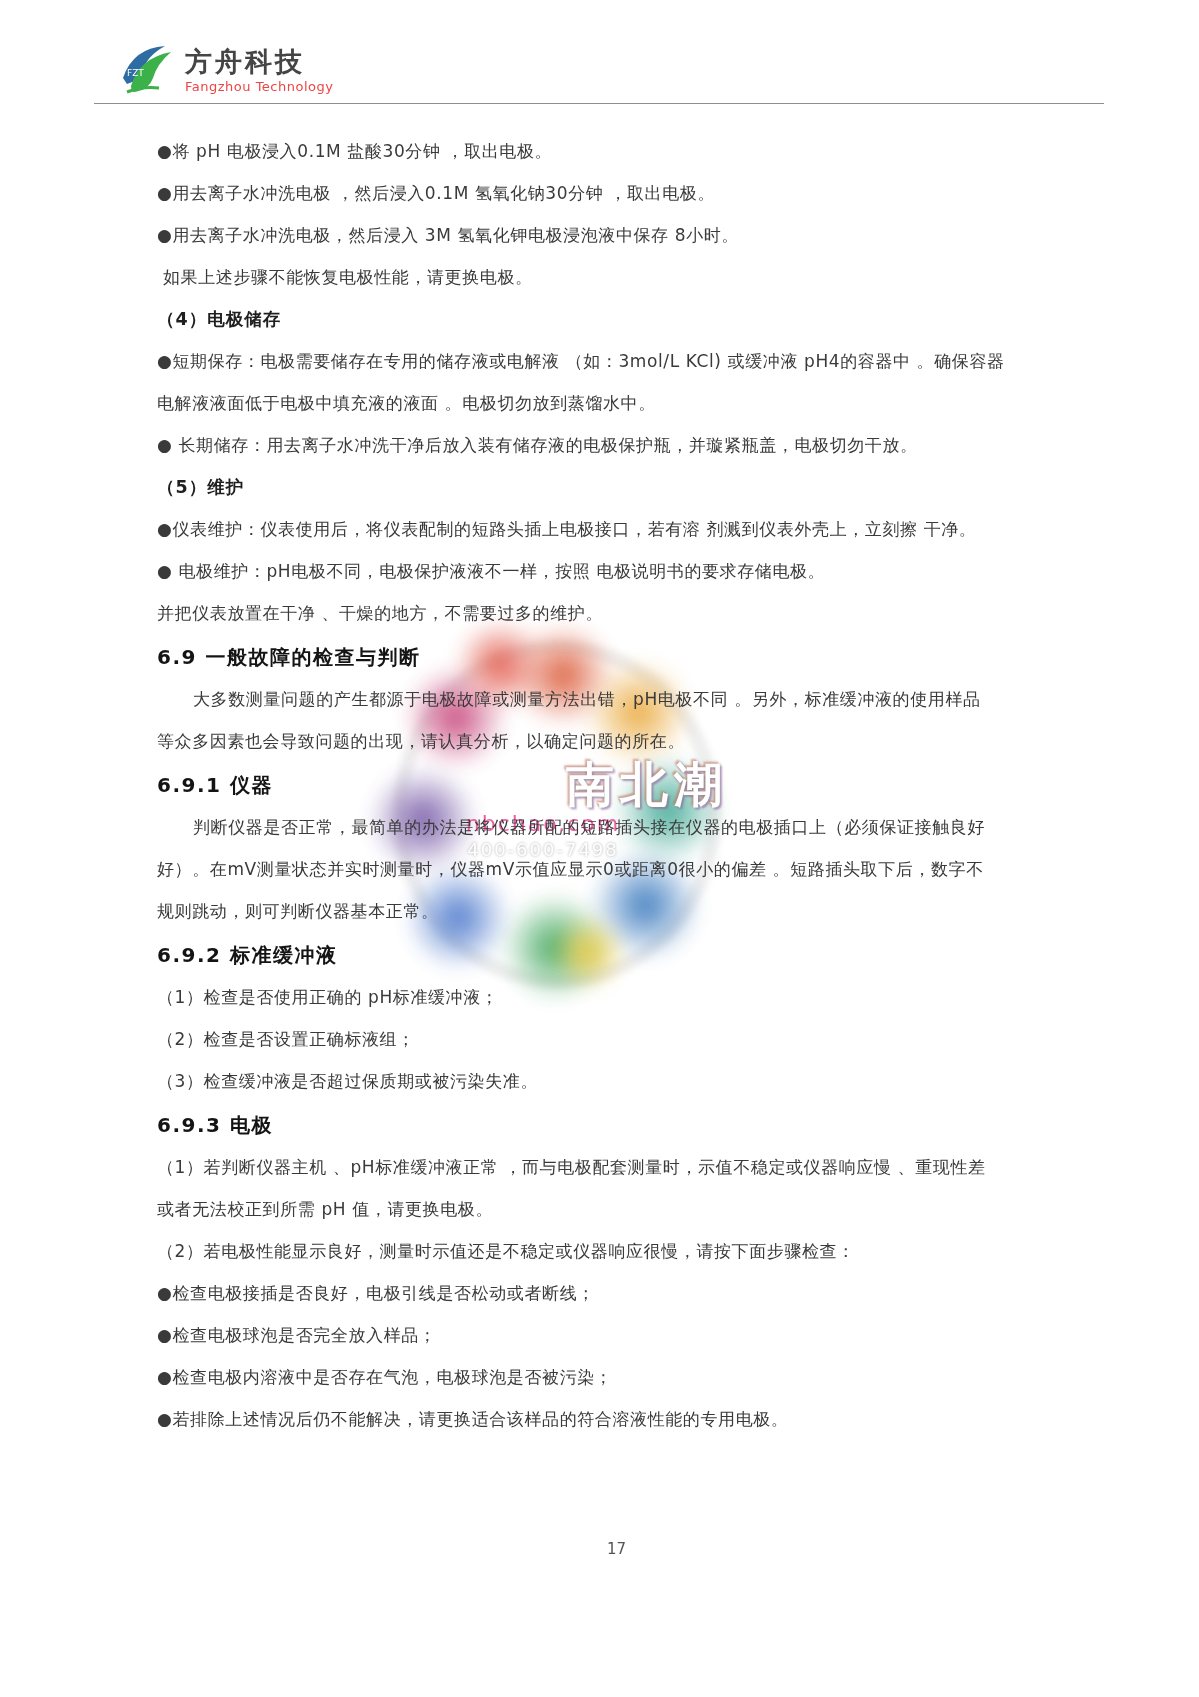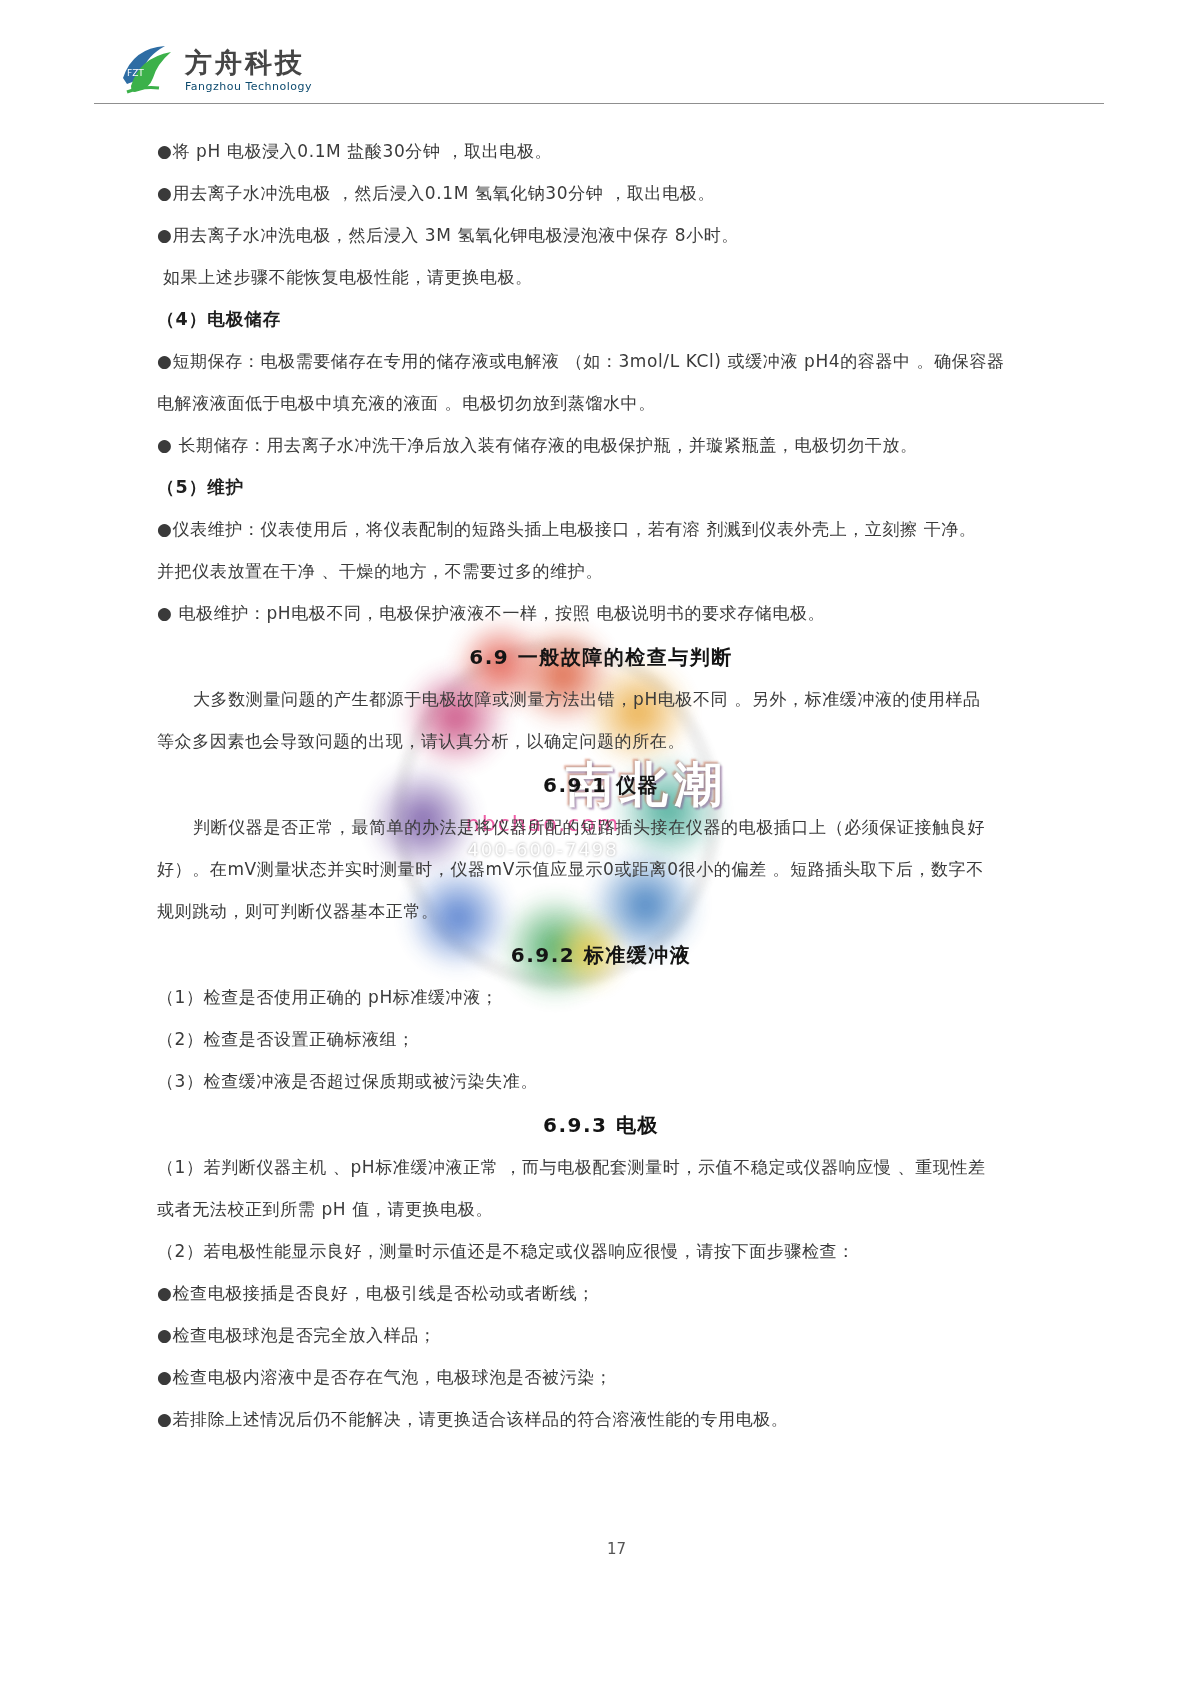--- a/index.html
+++ b/index.html
@@ -12,41 +12,41 @@
     font-family:"DejaVu Sans","Liberation Sans",sans-serif;
     color:#3a3a3a;
     padding-left:34px;
   }
 
   
   .header { position:absolute; left:113px; top:40px; display:flex; align-items:center; z-index:2; }
   .logo-svg { width:64px; height:60px; display:block; }
   .logo-text { margin-left:8px; }
   .logo-title { font-size:27px; font-weight:bold; color:#454545; letter-spacing:3px; line-height:30px; }
-  .logo-sub { font-size:11px; color:#0c4a6e; letter-spacing:0.5px; margin-top:2px; }
+  .logo-sub { font-size:13px; color:#ef4444; letter-spacing:0.5px; margin-top:2px; }
   .header-rule { position:absolute; left:94px; top:103px; width:1010px; height:1px; background:#8f8f8f; z-index:2; }
 
   
   .watermark { position:absolute; left:358px; top:615px; width:370px; height:400px; z-index:0; opacity:0.88; }
   .wm-blob { position:absolute; border-radius:50%; filter:blur(9px); }
   .wm-ringline { position:absolute; left:35px; top:25px; width:300px; height:320px; border-radius:50%;
                  border:14px solid rgba(150,150,150,0.18); filter:blur(3px); }
   .wm-title { position:absolute; left:0; top:138px; width:100%; text-align:right;
               font-size:48px; font-weight:bold; color:#ffffff; letter-spacing:6px;
               text-shadow:0 0 3px #888, 2px 2px 2px rgba(120,60,140,0.55), -2px -2px 2px rgba(210,80,40,0.5); }
   .wm-domain { position:absolute; left:0; top:196px; width:100%; text-align:center;
                font-size:22px; color:#ec4899; letter-spacing:2px; }
   .wm-phone { position:absolute; left:0; top:224px; width:100%; text-align:center;
               font-size:18px; color:#ffffff; letter-spacing:2px; text-shadow:0 0 3px #999; }
 
   
   .content { position:absolute; left:157px; top:140px; width:888px; z-index:1; }
   p.b   { font-size:17px; line-height:22px; margin:0 0 20px 0; letter-spacing:0.6px; color:#3a3a3a; }
   p.h4  { font-size:17.5px; line-height:22px; margin:0 0 20px 0; font-weight:bold; color:#1f1f1f; letter-spacing:1px; }
-  p.h3  { font-size:20px; line-height:26px; margin:16px 0 18px 0; font-weight:bold; color:#141414; letter-spacing:1.5px;text-align:center; }
+  p.h3  { font-size:20px; line-height:26px; margin:16px 0 18px 0; font-weight:bold; color:#141414; letter-spacing:1.5px; }
   .indent { text-indent:36px; }
   .small-indent { padding-left:6px; }
 
   
   .footer { position:absolute; left:0; top:1540px; width:100%; text-align:center;
             font-size:15px; color:#555; z-index:1; }
 </style>
 </head>
 <body>
 
@@ -87,22 +87,22 @@
     <p class="b">●将 pH 电极浸入0.1M 盐酸30分钟 ，取出电极。</p>
     <p class="b">●用去离子水冲洗电极 ，然后浸入0.1M 氢氧化钠30分钟 ，取出电极。</p>
     <p class="b">●用去离子水冲洗电极，然后浸入 3M 氢氧化钾电极浸泡液中保存 8小时。</p>
     <p class="b small-indent">如果上述步骤不能恢复电极性能，请更换电极。</p>
     <p class="h4">（4）电极储存</p>
     <p class="b">●短期保存：电极需要储存在专用的储存液或电解液 （如：3mol/L KCl) 或缓冲液 pH4的容器中 。确保容器</p>
     <p class="b">电解液液面低于电极中填充液的液面 。电极切勿放到蒸馏水中。</p>
     <p class="b">● 长期储存：用去离子水冲洗干净后放入装有储存液的电极保护瓶，并璇紧瓶盖，电极切勿干放。</p>
     <p class="h4">（5）维护</p>
     <p class="b">●仪表维护：仪表使用后，将仪表配制的短路头插上电极接口，若有溶 剂溅到仪表外壳上，立刻擦 干净。</p>
+    <p class="b">● 电极维护：pH电极不同，电极保护液液不一样，按照 电极说明书的要求存储电极。</p>
     <p class="b">并把仪表放置在干净 、干燥的地方，不需要过多的维护。</p>
-    <p class="b">● 电极维护：pH电极不同，电极保护液液不一样，按照 电极说明书的要求存储电极。</p>
     <p class="h3">6.9  一般故障的检查与判断</p>
     <p class="b indent">大多数测量问题的产生都源于电极故障或测量方法出错，pH电极不同 。另外，标准缓冲液的使用样品</p>
     <p class="b">等众多因素也会导致问题的出现，请认真分析，以确定问题的所在。</p>
     <p class="h3">6.9.1  仪器</p>
     <p class="b indent">判断仪器是否正常，最简单的办法是将仪器所配的短路插头接在仪器的电极插口上（必须保证接触良好</p>
     <p class="b">好）。在mV测量状态并实时测量时，仪器mV示值应显示0或距离0很小的偏差 。短路插头取下后，数字不</p>
     <p class="b">规则跳动，则可判断仪器基本正常。</p>
     <p class="h3">6.9.2  标准缓冲液</p>
     <p class="b">（1）检查是否使用正确的 pH标准缓冲液；</p>
     <p class="b">（2）检查是否设置正确标液组；</p>

